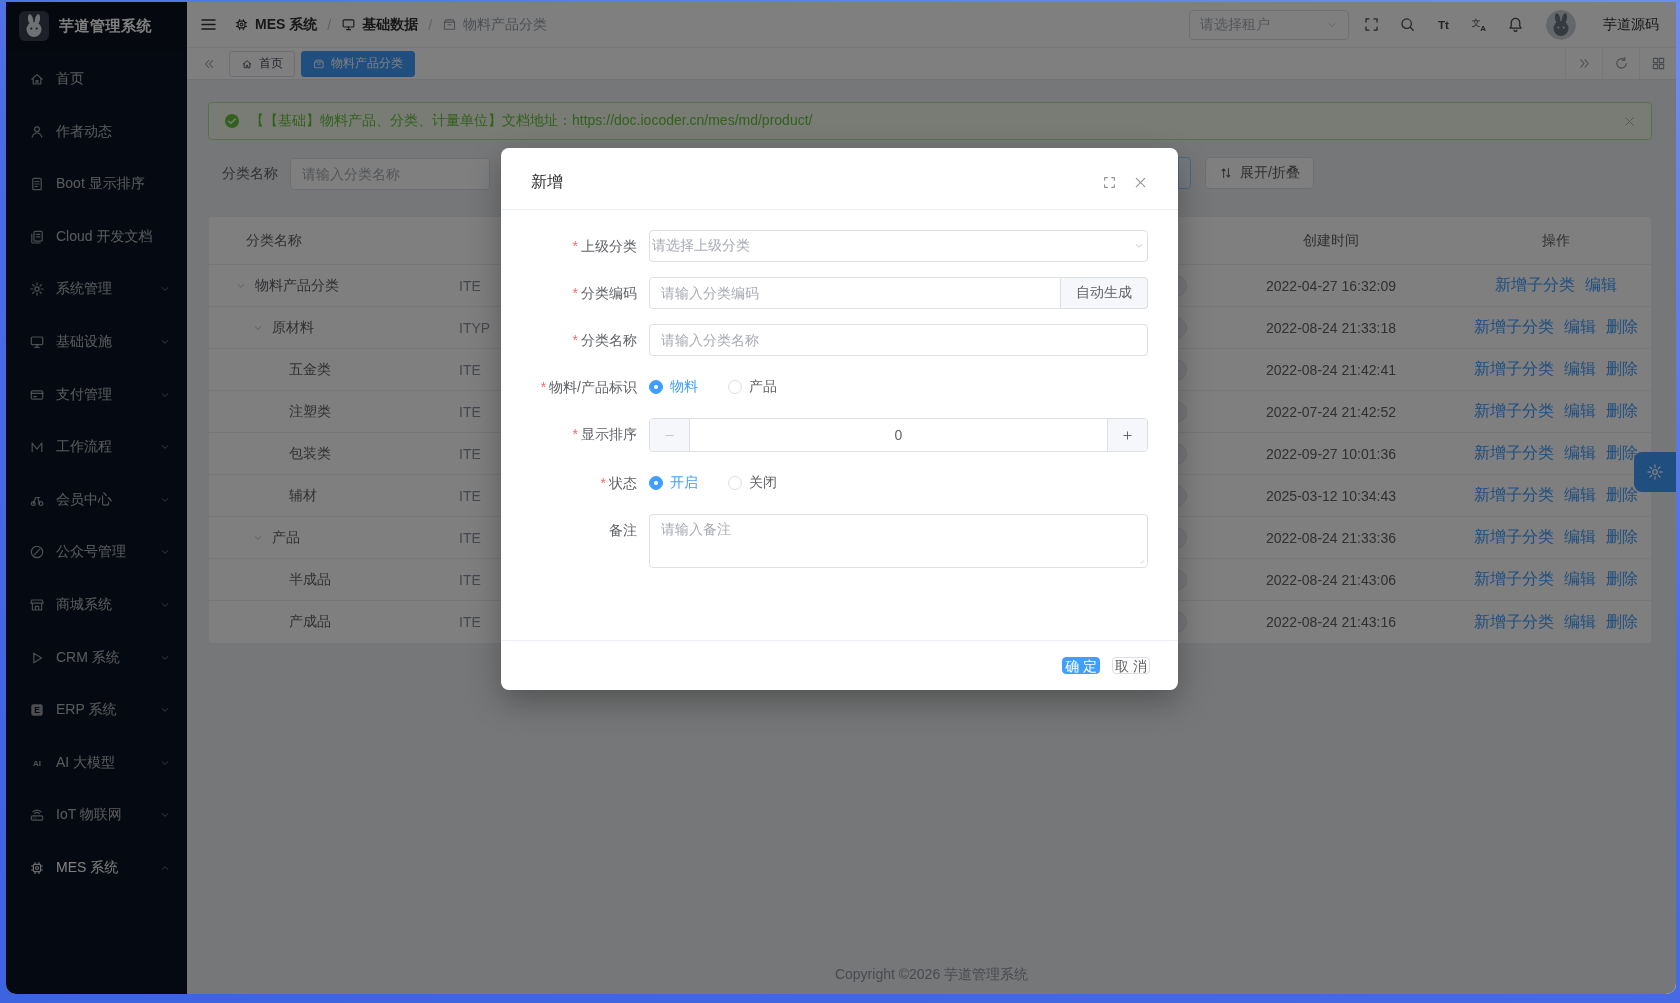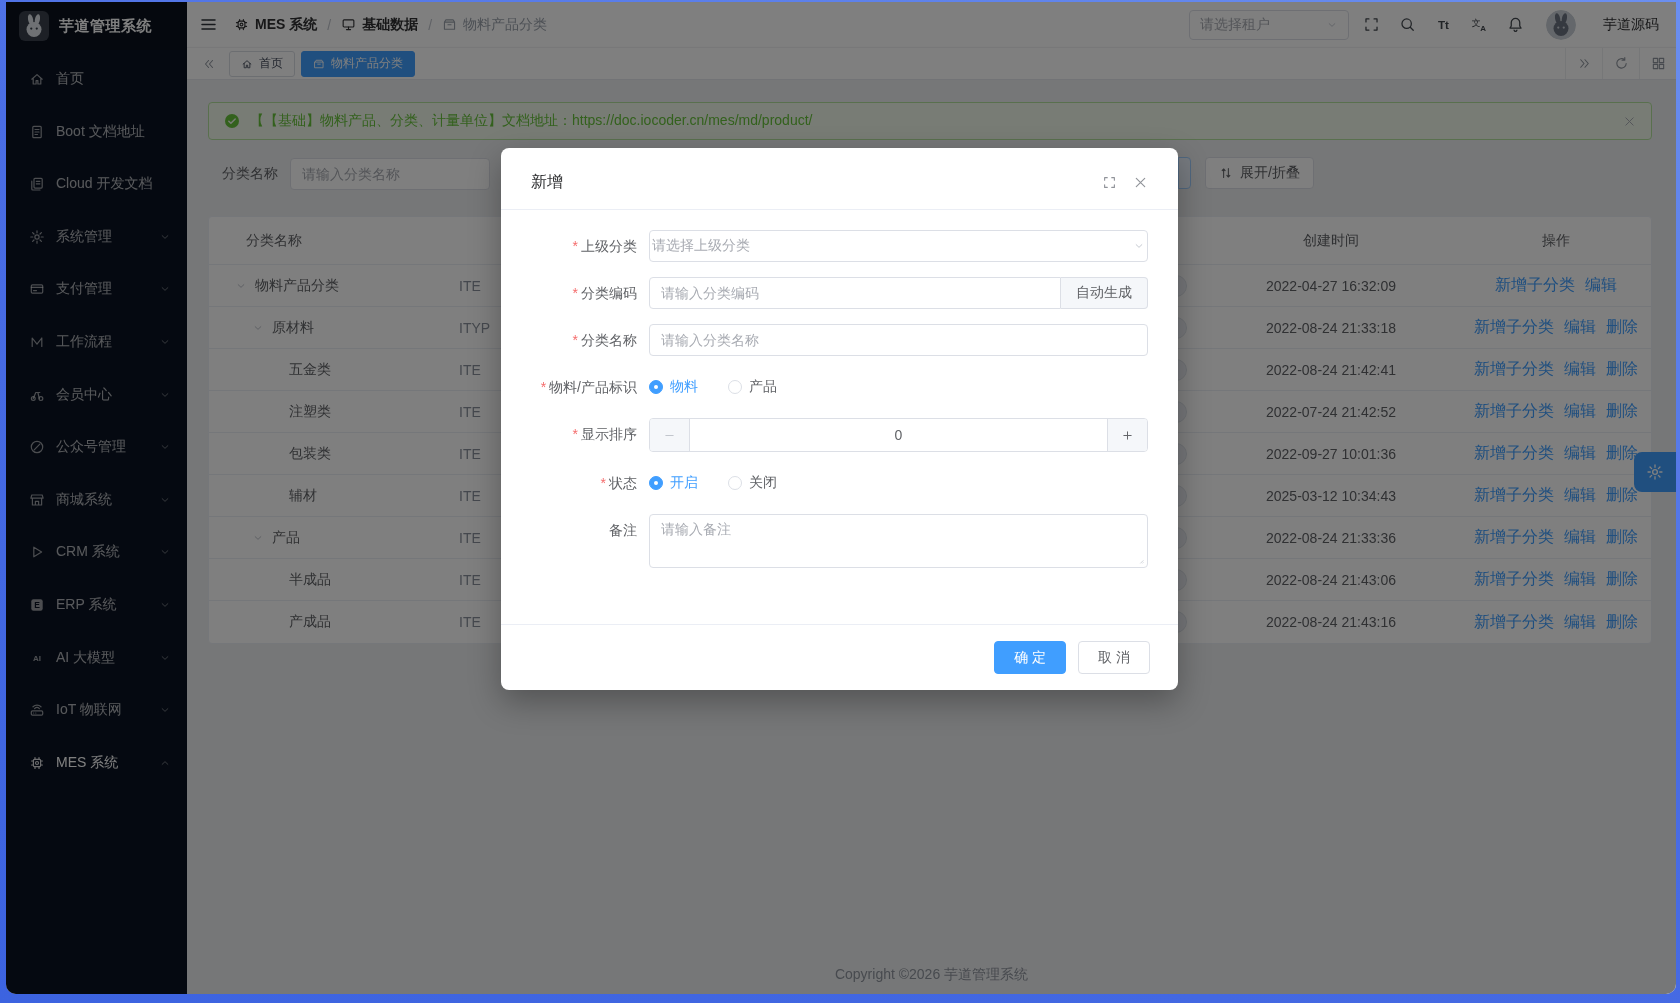--- a/index.html
+++ b/index.html
@@ -130,21 +130,21 @@
   .step-btn { width: 40px; flex: none; background: #f5f7fa; display: flex; align-items: center; justify-content: center; color: #606266; cursor: pointer; }
   .step-btn .st-ico { width: 13px; height: 13px; }
   .step-btn.dec { border-right: 1px solid #dcdfe6; color: #c0c4cc; cursor: not-allowed; }
   .step-btn.inc { border-left: 1px solid #dcdfe6; }
   .step-val { flex: 1; display: flex; align-items: center; justify-content: center; font-size: 14px; color: #606266; }
   .ta-wrap { position: relative; }
   .ta { width: 100%; height: 54px; border: 1px solid #dcdfe6; border-radius: 4px; padding: 6px 11px; font-size: 14px; color: #606266; resize: none; outline: none; font-family: inherit; display: block; background: #fff; }
   .ta::placeholder { color: #a8abb2; }
   .ta-handle { position: absolute; right: 3px; bottom: 3px; width: 10px; height: 10px; color: #c0c4cc; }
   .dlg-footer { flex: none; border-top: 1px solid #ebeef5; padding: 16px 28px; display: flex; justify-content: flex-end; gap: 12px; }
-  .btn { height: 33px; padding: 0 19px; border-radius: 4px; font-size: 14px; cursor: pointer; font-family: inherit; border: 1px solid #dcdfe6; background: #fff; color: #606266; }
+  .btn { height: 17px; padding: 0 2px; border-radius: 4px; font-size: 14px; cursor: pointer; font-family: inherit; border: 1px solid #dcdfe6; background: #fff; color: #606266; }
   .btn.primary { background: #409eff; border-color: #409eff; color: #fff; }
 </style>
 </head>
 <body>
 
 <div class="app">
 
   <aside class="sidebar">
     <div class="logo-row">
       <span class="logo-img">
@@ -164,43 +164,66 @@
           <span class="sb-ico">
             <svg viewBox="0 0 16 16" fill="none" stroke="currentColor" stroke-width="1.2" stroke-linecap="round" stroke-linejoin="round">
               <path d="M2.8 8.2 8 3.6l5.2 4.6M4.2 7.2V13h2.9V9.6h1.8V13h2.9V7.2"></path>
             </svg>
           </span>
           <span class="sb-label">首页</span>
         </div>
         <div class="sb-item">
           <span class="sb-ico">
             <svg viewBox="0 0 16 16" fill="none" stroke="currentColor" stroke-width="1.2" stroke-linecap="round" stroke-linejoin="round">
+              <circle cx="8" cy="5.3" r="2.4"></circle>
+              <path d="M3.2 13.2c.6-2.8 2.4-4.2 4.8-4.2s4.2 1.4 4.8 4.2"></path>
+            </svg>
+          </span>
+          <span class="sb-label">作者动态</span>
+        </div>
+        <div class="sb-item">
+          <span class="sb-ico">
+            <svg viewBox="0 0 16 16" fill="none" stroke="currentColor" stroke-width="1.2" stroke-linecap="round" stroke-linejoin="round">
               <rect x="3.8" y="2.3" width="8.4" height="11.4" rx="1"></rect>
               <path d="M6 5.5h4M6 8h4M6 10.5h2.5"></path>
             </svg>
           </span>
-          <span class="sb-label">Boot 文档地址</span>
+          <span class="sb-label">Boot 显示排序</span>
         </div>
         <div class="sb-item">
           <span class="sb-ico">
             <svg viewBox="0 0 16 16" fill="none" stroke="currentColor" stroke-width="1.2" stroke-linecap="round" stroke-linejoin="round">
               <rect x="5" y="2.3" width="8.2" height="9.8" rx="1"></rect>
               <path d="M11 14H3.8a1 1 0 0 1-1-1V5.2M7.3 5.3h3.6M7.3 7.8h3.6"></path>
             </svg>
           </span>
           <span class="sb-label">Cloud 开发文档</span>
         </div>
         <div class="sb-item">
           <span class="sb-ico">
             <svg viewBox="0 0 16 16" fill="none" stroke="currentColor" stroke-width="1.2" stroke-linecap="round" stroke-linejoin="round">
               <circle cx="8" cy="8" r="2.1"></circle>
               <path d="M8 1.8v2M8 12.2v2M1.8 8h2M12.2 8h2M3.6 3.6 5 5M11 11l1.4 1.4M12.4 3.6 11 5M5 11l-1.4 1.4"></path>
             </svg>
           </span>
           <span class="sb-label">系统管理</span>
+          <span class="sb-arrow">
+            <svg viewBox="0 0 16 16" fill="none" stroke="currentColor" stroke-width="1.2" stroke-linecap="round" stroke-linejoin="round">
+              <path d="M4.2 6.2 8 9.8l3.8-3.6"></path>
+            </svg>
+          </span>
+        </div>
+        <div class="sb-item">
+          <span class="sb-ico">
+            <svg viewBox="0 0 16 16" fill="none" stroke="currentColor" stroke-width="1.2" stroke-linecap="round" stroke-linejoin="round">
+              <rect x="2.3" y="3" width="11.4" height="7.6" rx="1"></rect>
+              <path d="M5.8 13.4h4.4M8 10.6v2.8"></path>
+            </svg>
+          </span>
+          <span class="sb-label">基础设施</span>
           <span class="sb-arrow">
             <svg viewBox="0 0 16 16" fill="none" stroke="currentColor" stroke-width="1.2" stroke-linecap="round" stroke-linejoin="round">
               <path d="M4.2 6.2 8 9.8l3.8-3.6"></path>
             </svg>
           </span>
         </div>
         <div class="sb-item">
           <span class="sb-ico">
             <svg viewBox="0 0 16 16" fill="none" stroke="currentColor" stroke-width="1.2" stroke-linecap="round" stroke-linejoin="round">
               <rect x="2.3" y="3.8" width="11.4" height="8.4" rx="1.2"></rect>

